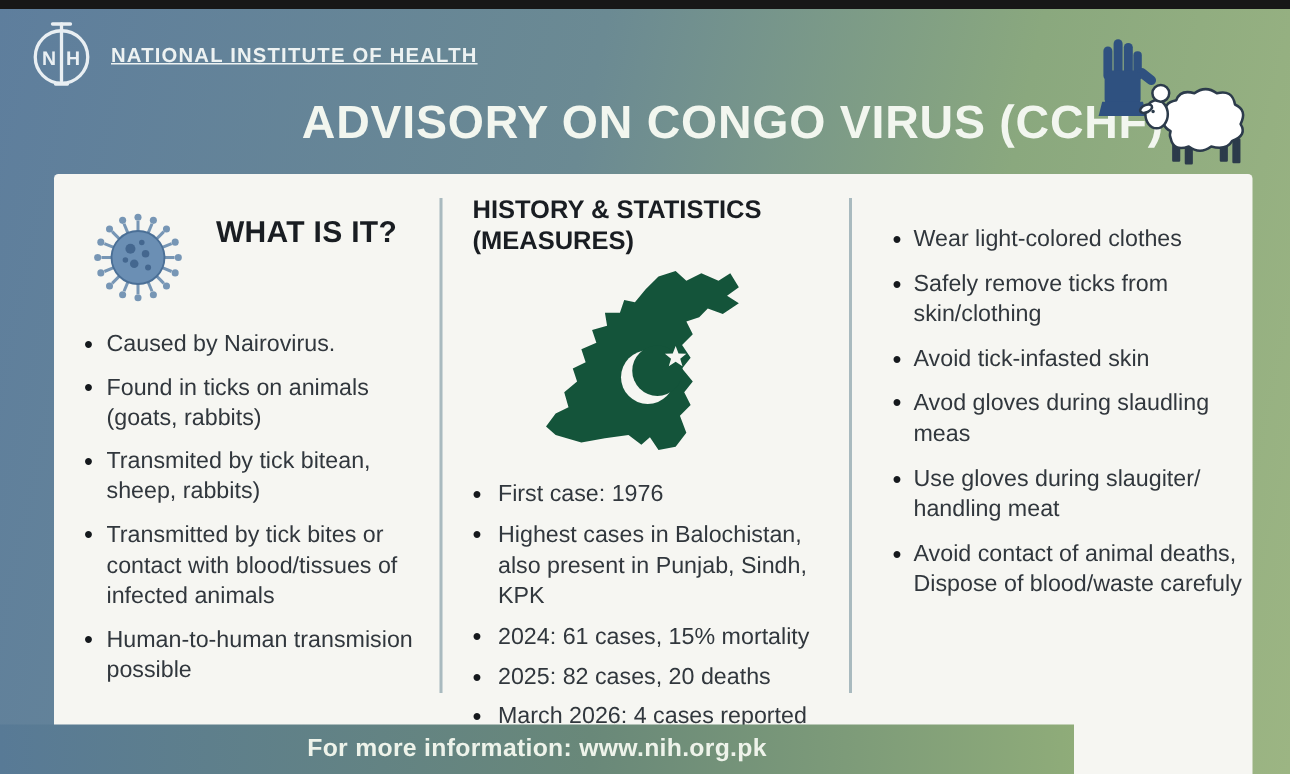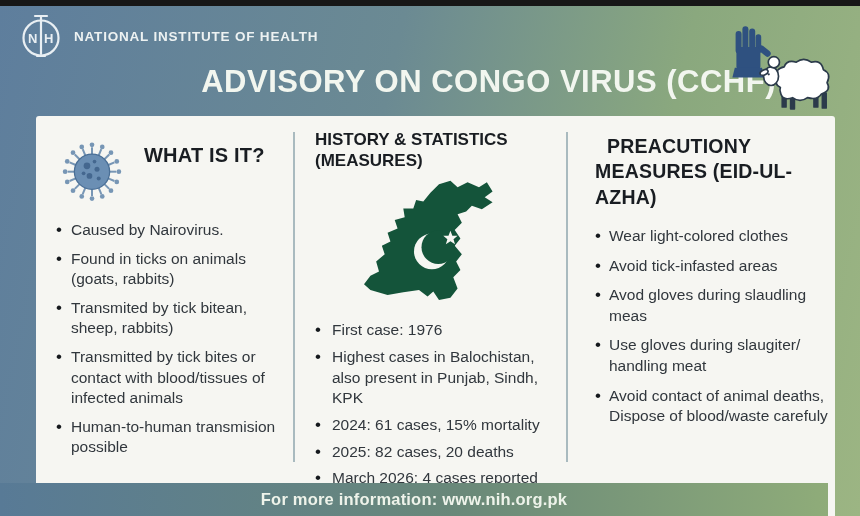--- a/index.html
+++ b/index.html
@@ -7,21 +7,21 @@
   .stage{
     position:relative; width:860px; height:516px; overflow:hidden;
     font-family:"Liberation Sans", sans-serif;
     background:linear-gradient(102deg,#5e7e9d 0%,#6b8a93 42%,#8aa87e 72%,#9cb583 100%);
   }
   .top-strip{ position:absolute; left:0; top:0; width:860px; height:6px; background:#171717; }
 
   
   .brandbar{ position:absolute; left:18px; top:10px; display:flex; align-items:center; gap:10px; }
   .logo{ width:46px; height:52px; }
-  .org{ color:#edf2f2; font-size:13.5px; font-weight:bold; letter-spacing:.8px; }
+  .org{ color:#edf2f2; font-size:13.5px; font-weight:bold; letter-spacing:.8px;text-decoration:underline; }
 
   .title{
     position:absolute; left:36px; top:64px; width:740px; text-align:right;
     color:#f2f6ef; font-size:31px; font-weight:bold; letter-spacing:.5px;
   }
   .glove{ position:absolute; left:726px; top:16px; width:48px; height:78px; }
   .sheep{ position:absolute; left:758px; top:46px; width:84px; height:66px; }
 
   
   .card{
@@ -49,21 +49,21 @@
   ul.bullets li{ position:relative; padding-left:15px; margin-bottom:7px; }
   ul.bullets li::before{ content:"•"; position:absolute; left:0; top:-1px; color:#15191d; font-size:17px; }
   .col1 ul.bullets{ margin-top:8px; }
   .col1 ul.bullets li{ padding-left:15px; margin-bottom:8px; }
   .col2 ul.bullets li{ padding-left:17px; margin-bottom:6px; }
   .col3 ul.bullets{ margin-top:16px; }
   .col3 ul.bullets li{ padding-left:14px; margin-bottom:9px; width:238px; }
 
   
   .footband{
-    position:absolute; left:0; top:483px; width:828px; height:33px;
+    position:absolute; left:0; top:483px; width:716px; height:33px;
     background:linear-gradient(90deg,#587a96 0%,#698879 55%,#8fac79 100%);
     display:flex; align-items:center; justify-content:center;
   }
   .foot-text{ color:#eef3ea; font-size:16.5px; font-weight:bold; letter-spacing:.2px; }
 </style>
 </head>
 <body>
 
 <div class="stage">
   <div class="top-strip"></div>
@@ -199,27 +199,24 @@
         <li>Highest cases in Balochistan, also present in Punjab, Sindh, KPK</li>
         <li>2024: 61 cases, 15% mortality</li>
         <li>2025: 82 cases, 20 deaths</li>
         <li>March 2026: 4 cases reported</li>
       </ul>
     </section>
 
     <div class="divider d2"></div>
 
     <section class="col col3">
-      <h2 class="h-col3">
-        <div class="ind">PREACUTIONY</div>
-        <div>MEASURES (EID-UL-AZHA)</div>
-      </h2>
       <ul class="bullets">
         <li>Wear light-colored clothes</li>
-        <li>Avoid tick-infasted areas</li>
+        <li>Safely remove ticks from skin/clothing</li>
+        <li>Avoid tick-infasted skin</li>
         <li>Avod gloves during slaudling meas</li>
         <li>Use gloves during slaugiter/ handling meat</li>
         <li>Avoid contact of animal deaths, Dispose of blood/waste carefuly</li>
       </ul>
     </section>
   </main>
 
   <footer class="footband">
     <div class="foot-text">For more information: www.nih.org.pk</div>
   </footer>

